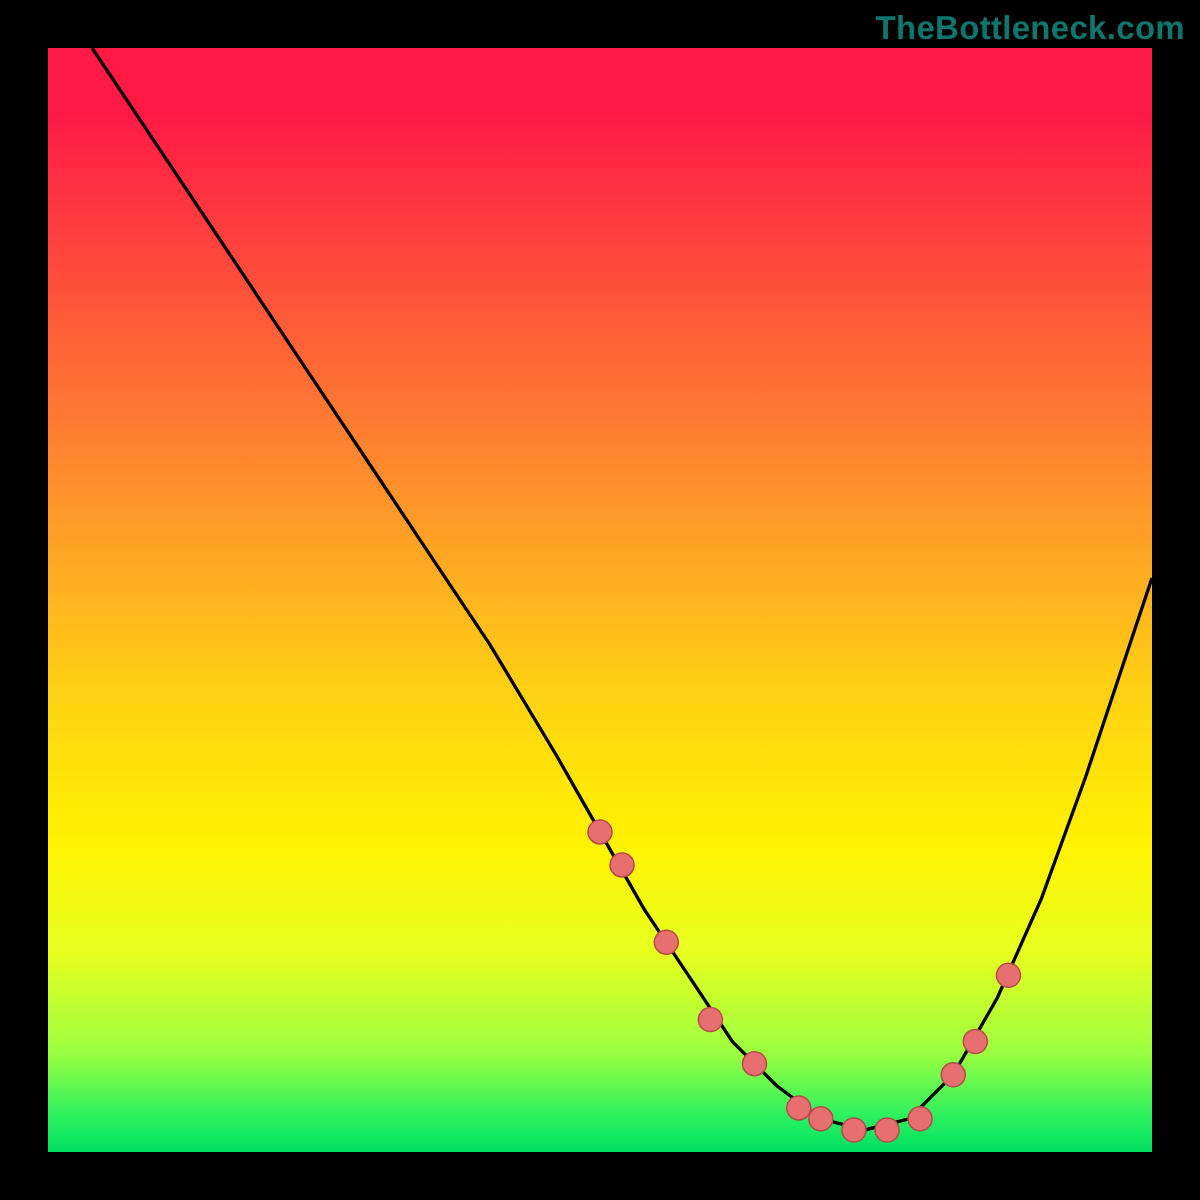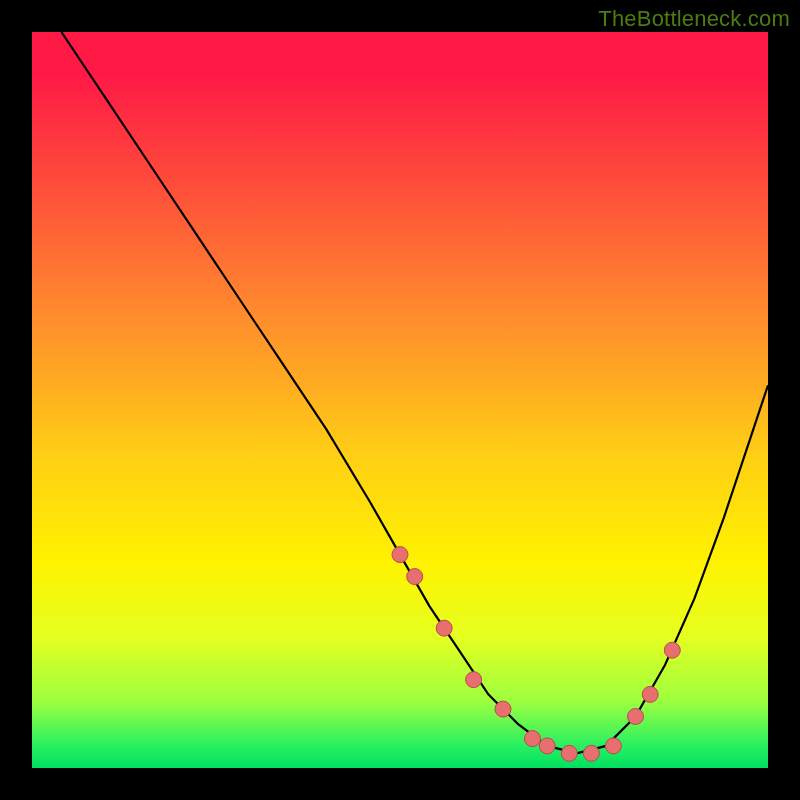--- a/index.html
+++ b/index.html
@@ -14,23 +14,23 @@
   .outer {
     position: relative;
     width: 800px;
     height: 800px;
     background: #000;
   }
   .watermark {
     position: absolute;
     top: 6px;
     right: 10px;
-    color: #4d7c0f;
+    color: #0f766e;
     font-size: 22px;
-    font-weight: 400;
+    font-weight: 700;
     letter-spacing: 0.2px;
     z-index: 10;
   }
   .plot {
     position: absolute;
     left: 32px;
     top: 32px;
     width: 736px;
     height: 736px;
   }

